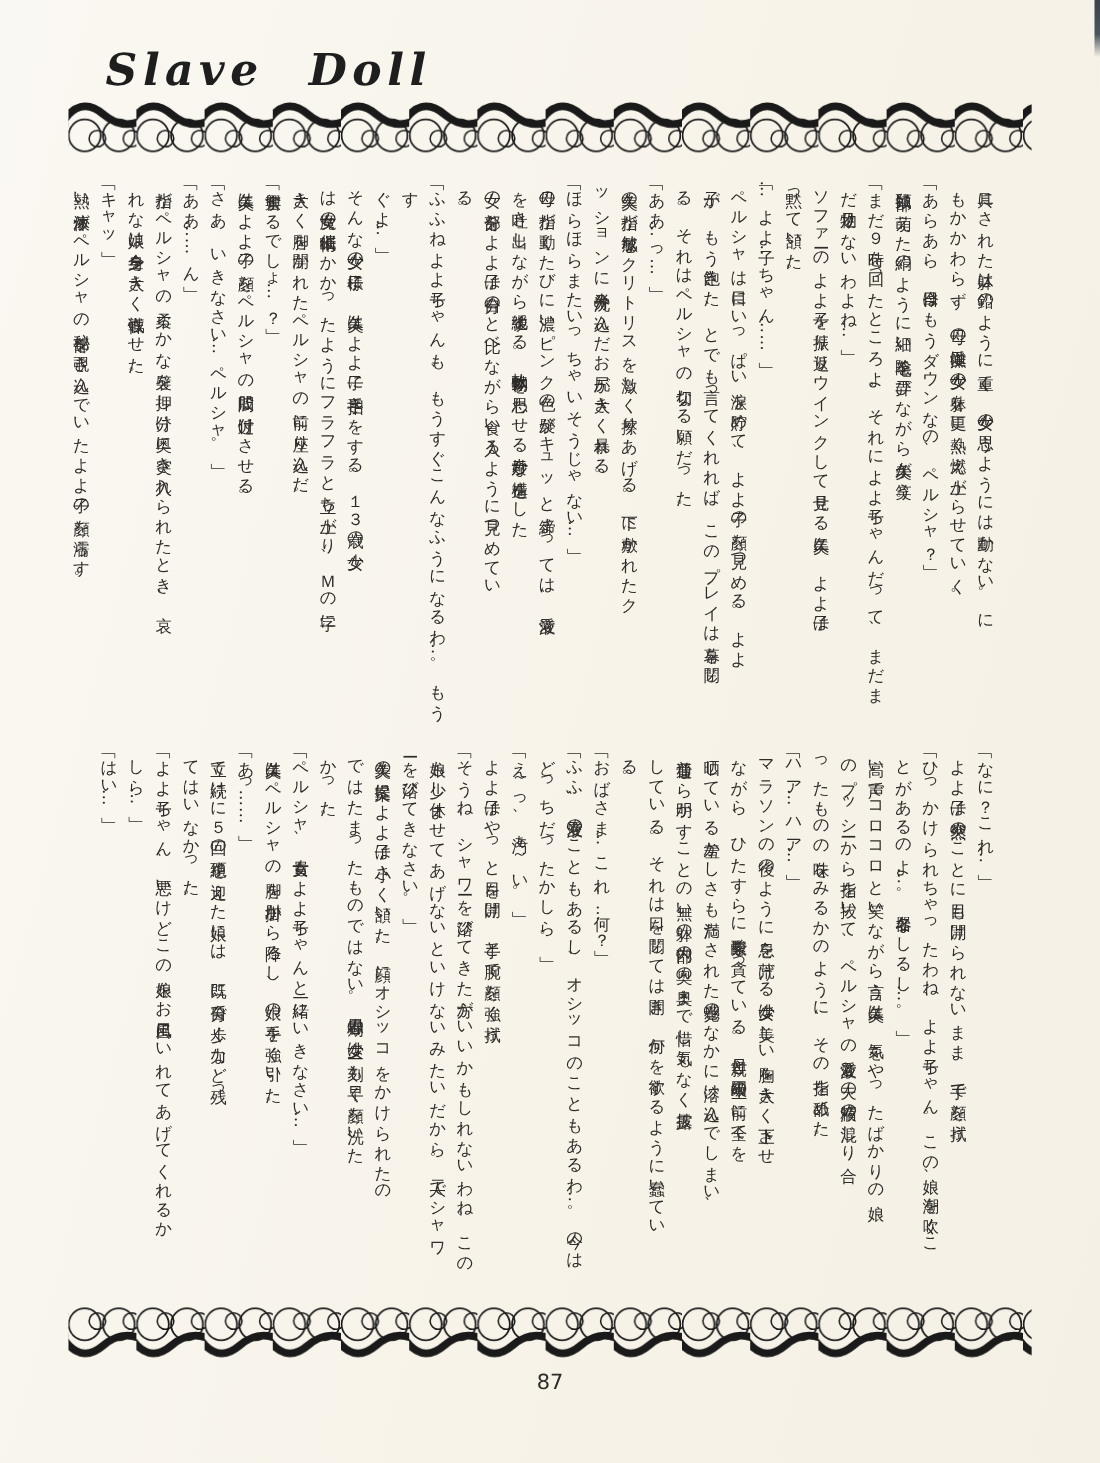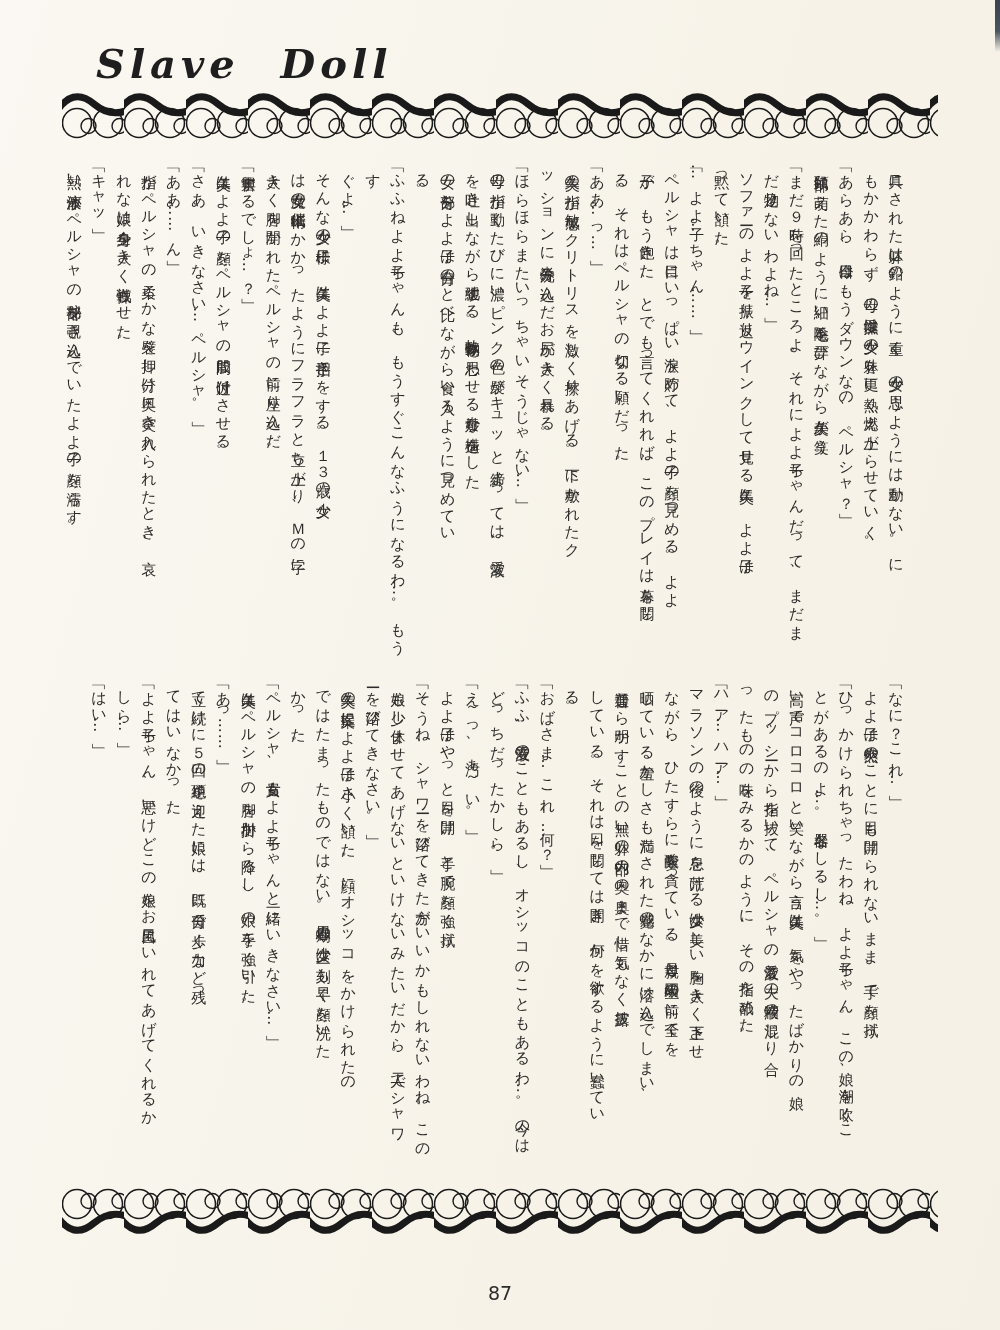--- a/index.html
+++ b/index.html
@@ -37,21 +37,20 @@
     letter-spacing:1px;
     font-family:"DejaVu Serif", serif;
   }
   .vblock p { line-height:24.9px; margin:0; }
   #top-block { top:163px; }
   #bottom-block { top:680px; }
   .pagenum {
     position:absolute; top:1246px; left:0; width:1000px;
     text-align:center; font-size:19px; color:#2e2c2a;
     font-family:"DejaVu Sans", sans-serif;
-    margin-top:36px;
   }
   .corner-strip {
     position:absolute; right:0; top:0; width:5px; height:52px;
     background:linear-gradient(180deg,#39424d 0%,#4a5560 60%,rgba(74,85,96,0) 100%);
   }
 </style>
 </head>
 <body>
 
 <div class="page">

